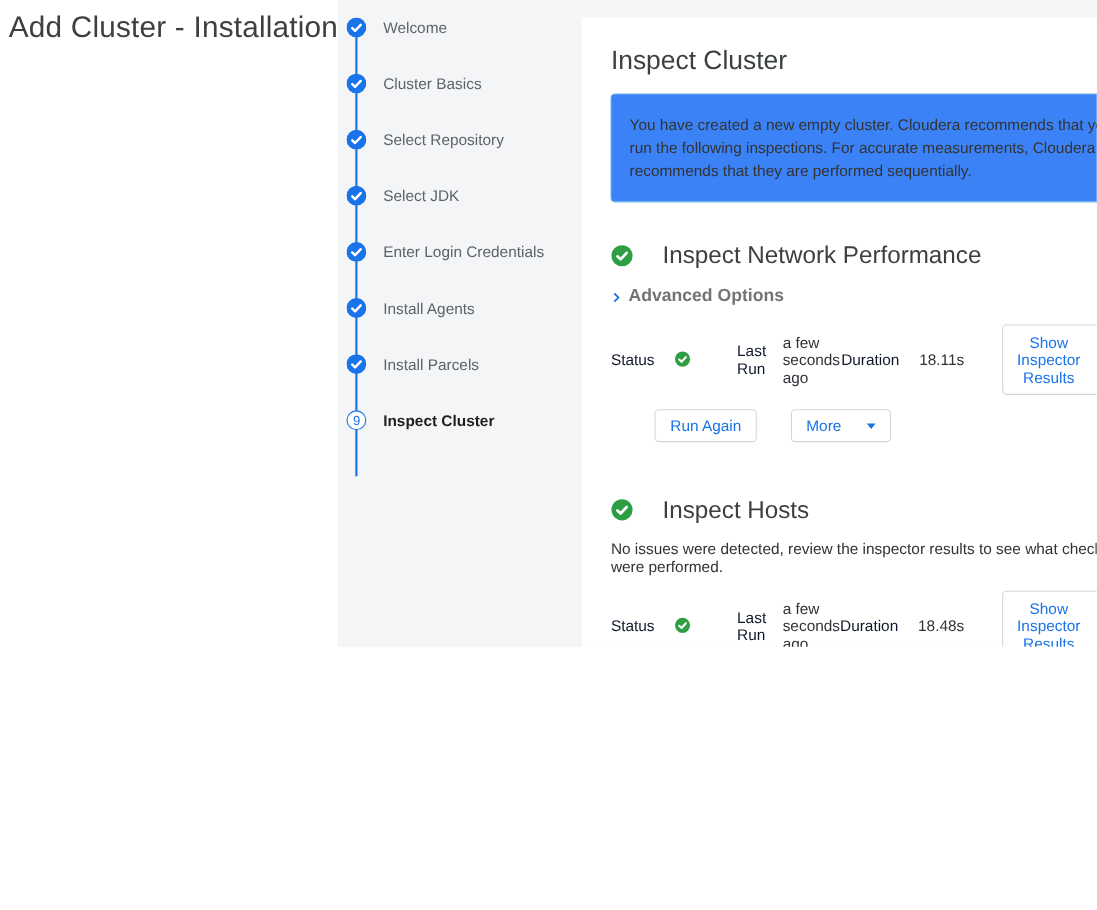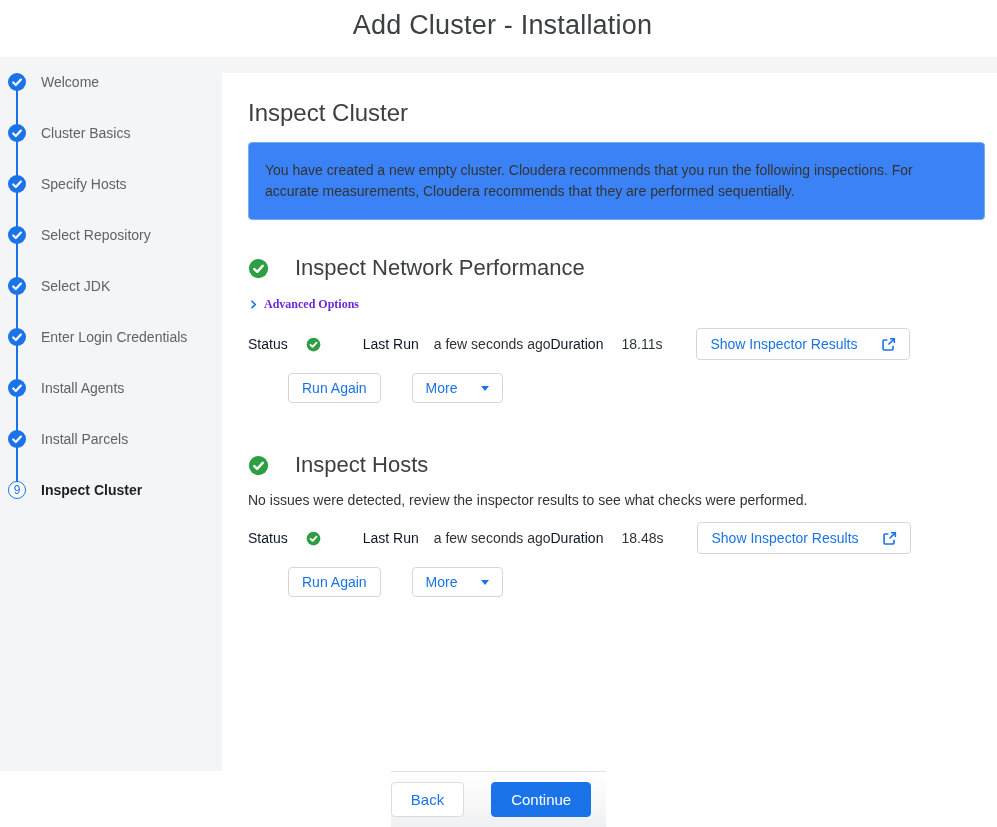--- a/index.html
+++ b/index.html
@@ -1,21 +1,21 @@
 <!DOCTYPE html>
 <html><head>
 <meta charset="utf-8">
 <style>
   * { margin:0; padding:0; box-sizing:border-box; }
   html,body { width:997px; height:827px; }
   body {
     font-family:"Liberation Sans","DejaVu Sans",sans-serif;
     background:#fff; color:#3c4043; overflow:hidden;
   }
-  .page { width:997px; height:827px; display:flex; flex-direction:column;align-items:center; }
+  .page { width:997px; height:588px; display:flex; flex-direction:row; }
 
   
   .app-header { height:57px; flex:none; background:#fff; padding:10px 0 0 8px; }
   .app-header h1 { font-size:27px; font-weight:400; color:#3c4043; letter-spacing:.2px; }
 
   
   .content-row { flex:1; min-height:0; display:flex; background:#f4f5f7; }
 
   
   .wizard-nav { width:222px; flex:none; position:relative; padding:16px 0 0 8px; }
@@ -47,21 +47,21 @@
   .info-box {
     margin-top:15px; background:#3b82f6; border:1px solid #73b2e0;
     border-radius:4px; padding:17px 16px; font-size:14px; line-height:21px; color:#333;
   }
 
   .section-heading { margin-top:35px; display:flex; align-items:center; gap:26px; }
   .section-heading .title { font-size:22px; font-weight:400; color:#3c4043; }
 
   .advanced-link {
     margin-top:16px; display:inline-flex; align-items:center; gap:5px;
-    color:#6d28d9; font-size:12px; font-weight:bold; cursor:pointer; text-decoration:none;font-family:Liberation Serif, serif;
+    color:#737373; font-size:16px; font-weight:bold; cursor:pointer; text-decoration:none;
   }
 
   .section-desc { margin-top:14px; font-size:14px; color:#2f3337; }
 
   .status-row { margin-top:14px; display:flex; align-items:center; }
   .status-row .lbl { font-size:14px; color:#0f172a; }
   .status-row .val { font-size:14px; color:#2f3337; font-weight:500; }
   .s-icon { margin-left:18px; display:flex; }
   .g-lastrun { margin-left:42px; }
   .v-lastrun { margin-left:15px; }
@@ -121,29 +121,20 @@
             <span class="step-label">Welcome</span>
           </div>
           <div class="step">
             <span class="step-marker">
               <svg width="18" height="18" viewBox="0 0 24 24">
                 <circle cx="12" cy="12" r="12" fill="#1a73e8"></circle>
                 <polyline points="7,12.7 10.4,16 17.2,8.8" fill="none" stroke="#fff" stroke-width="3" stroke-linecap="round" stroke-linejoin="round"></polyline>
               </svg>
             </span>
             <span class="step-label">Cluster Basics</span>
-          </div>
-          <div class="step">
-            <span class="step-marker">
-              <svg width="18" height="18" viewBox="0 0 24 24">
-                <circle cx="12" cy="12" r="12" fill="#1a73e8"></circle>
-                <polyline points="7,12.7 10.4,16 17.2,8.8" fill="none" stroke="#fff" stroke-width="3" stroke-linecap="round" stroke-linejoin="round"></polyline>
-              </svg>
-            </span>
-            <span class="step-label">Specify Hosts</span>
           </div>
           <div class="step">
             <span class="step-marker">
               <svg width="18" height="18" viewBox="0 0 24 24">
                 <circle cx="12" cy="12" r="12" fill="#1a73e8"></circle>
                 <polyline points="7,12.7 10.4,16 17.2,8.8" fill="none" stroke="#fff" stroke-width="3" stroke-linecap="round" stroke-linejoin="round"></polyline>
               </svg>
             </span>
             <span class="step-label">Select Repository</span>
           </div>

